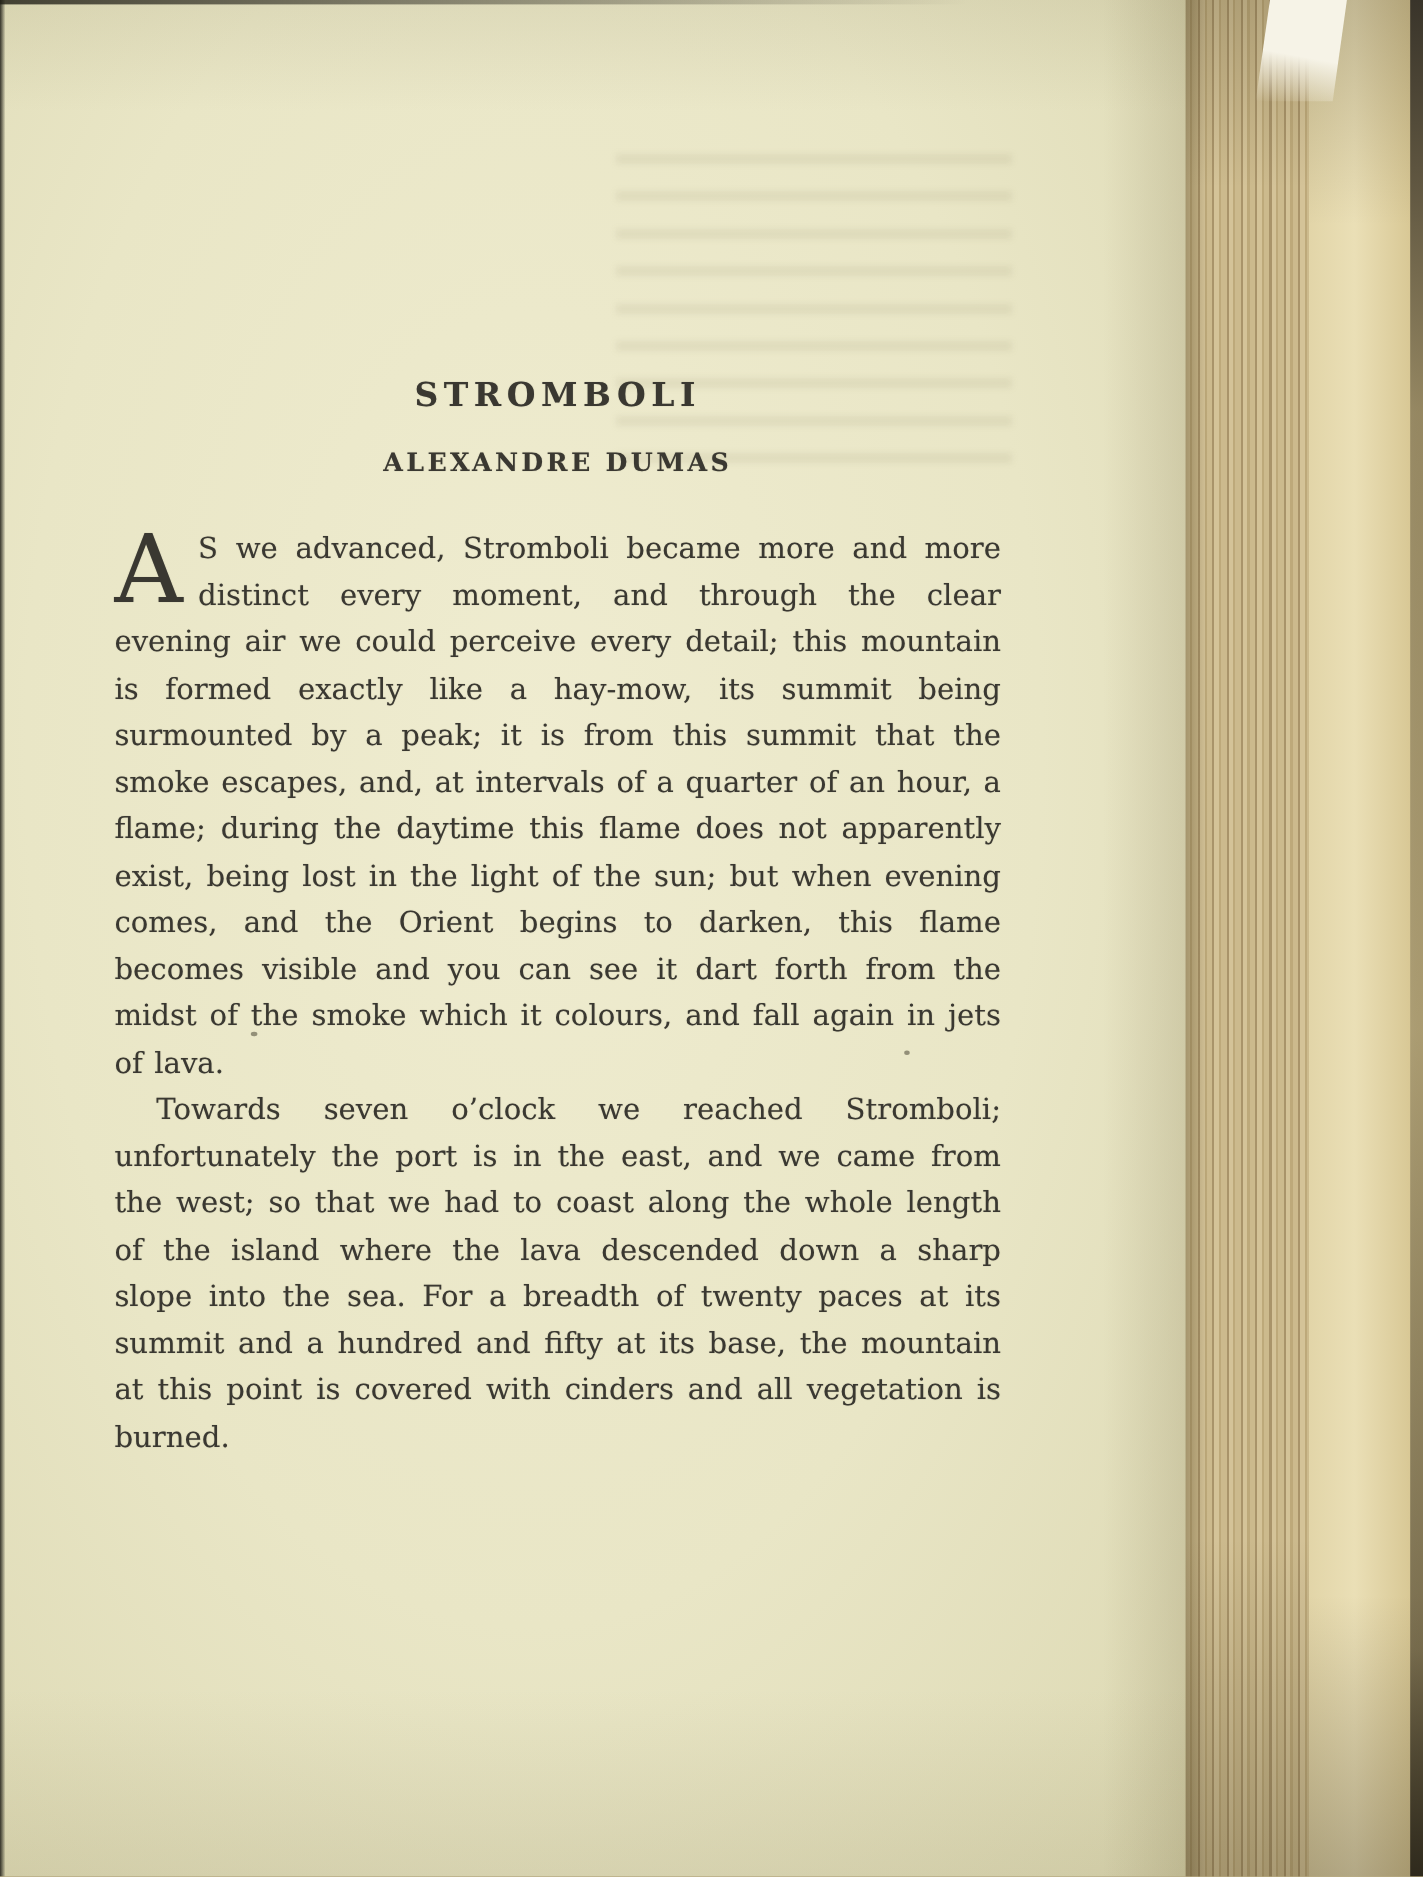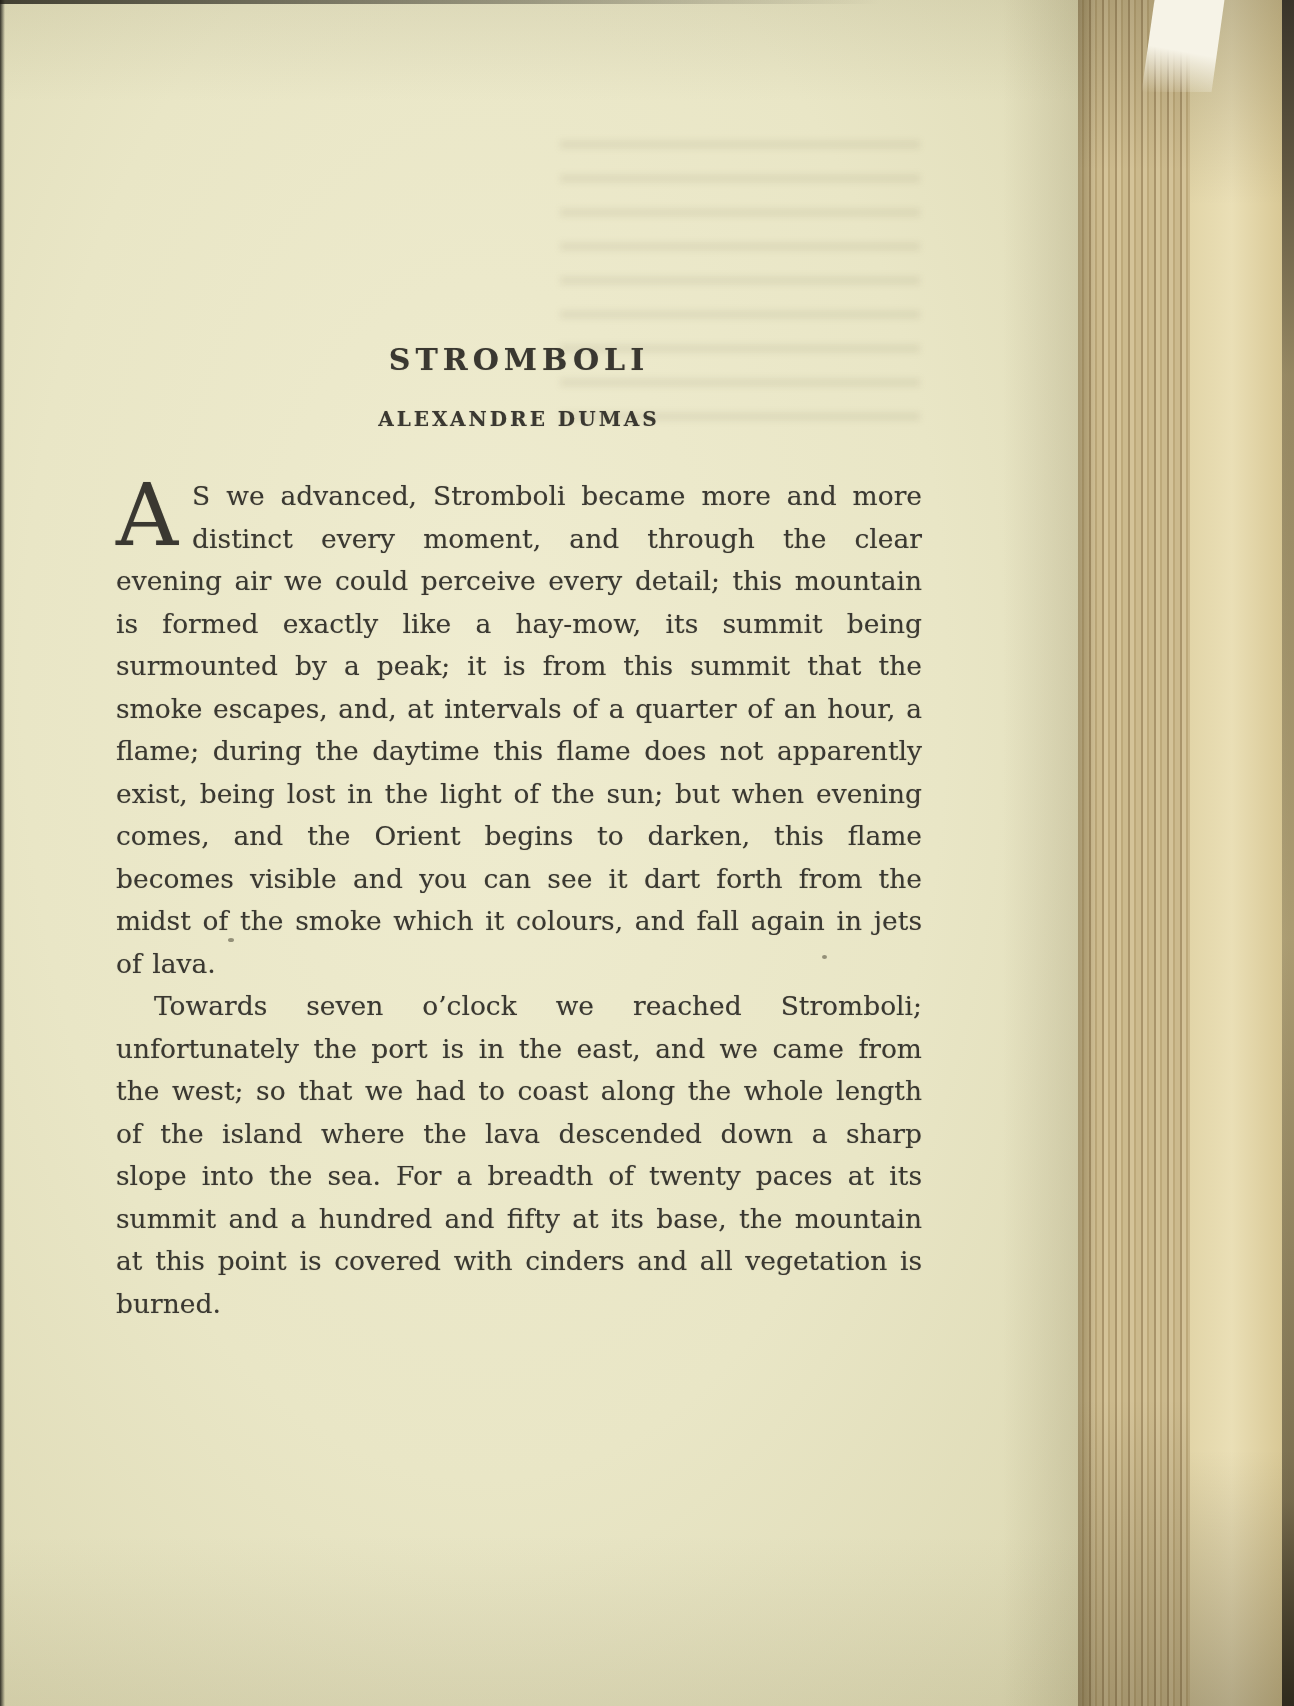--- a/index.html
+++ b/index.html
@@ -96,36 +96,36 @@
     position: absolute;
     border-radius: 50%;
     background: rgba(60,55,40,0.5);
   }
   .speck.s1 { left: 228px; top: 938px; width: 6px; height: 4px; }
   .speck.s2 { left: 822px; top: 955px; width: 5px; height: 4px; }
 
   
   .content {
     position: absolute;
-    left: 116px; top: 342px;
+    left: 104px; top: 342px;
     width: 806px;
     color: #3a3831;
     text-shadow: 0 0 1px rgba(58,56,49,0.35);
   }
   .title {
     margin: 0 0 30px 0;
     text-align: center;
     font-size: 30px;
     font-weight: bold;
     letter-spacing: 5px;
   }
   .author {
     margin: 0 0 44px 0;
     text-align: center;
-    font-size: 20px;
+    font-size: 23px;
     font-weight: bold;
     letter-spacing: 3px;
   }
   .bodytext p {
     margin: 0;
     font-size: 26.5px;
     line-height: 42.5px;
     text-align: justify;
     word-spacing: 2px;
   }

